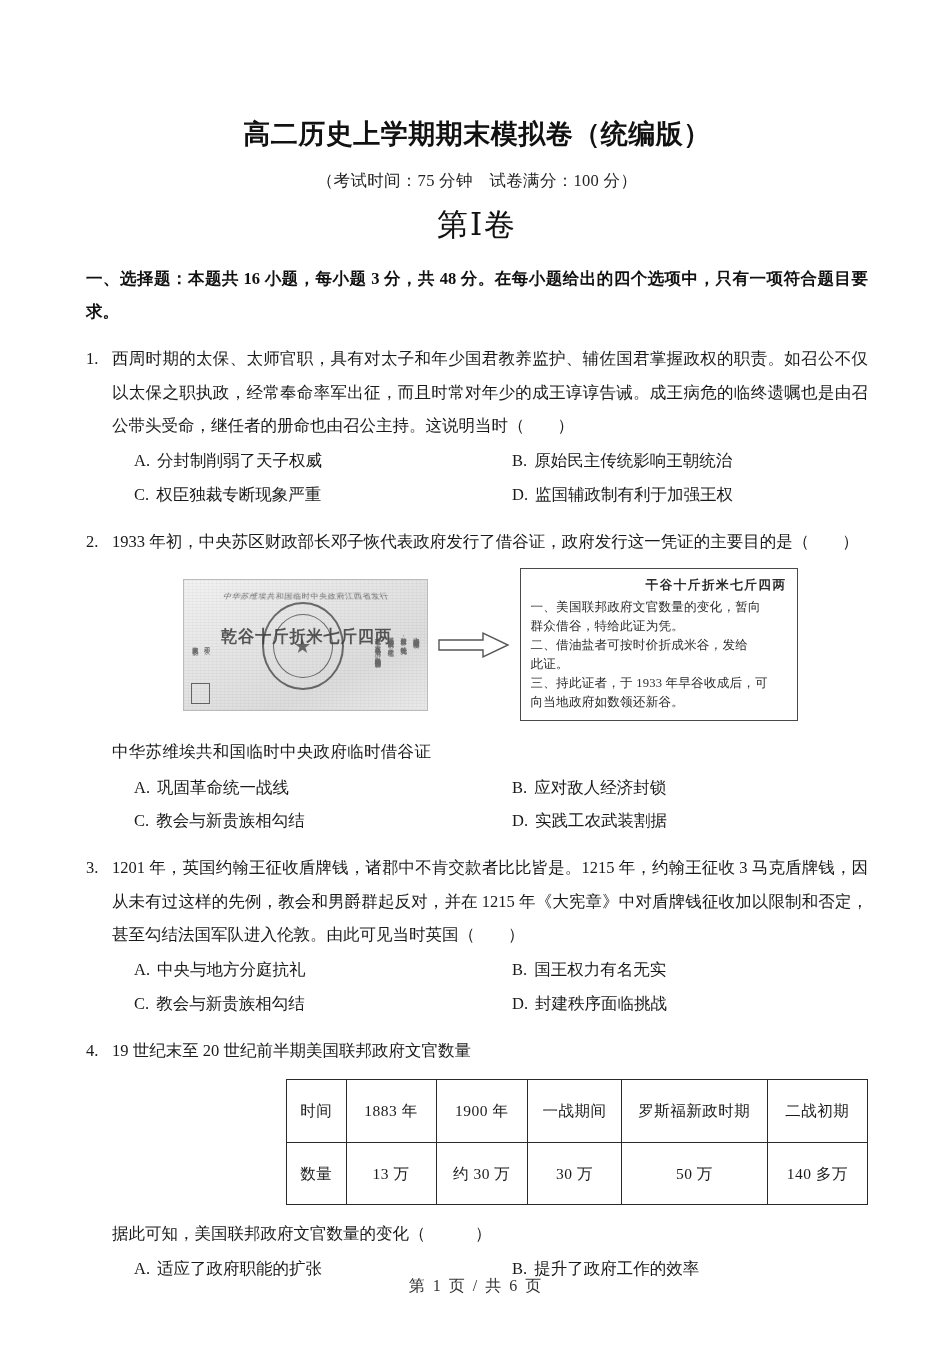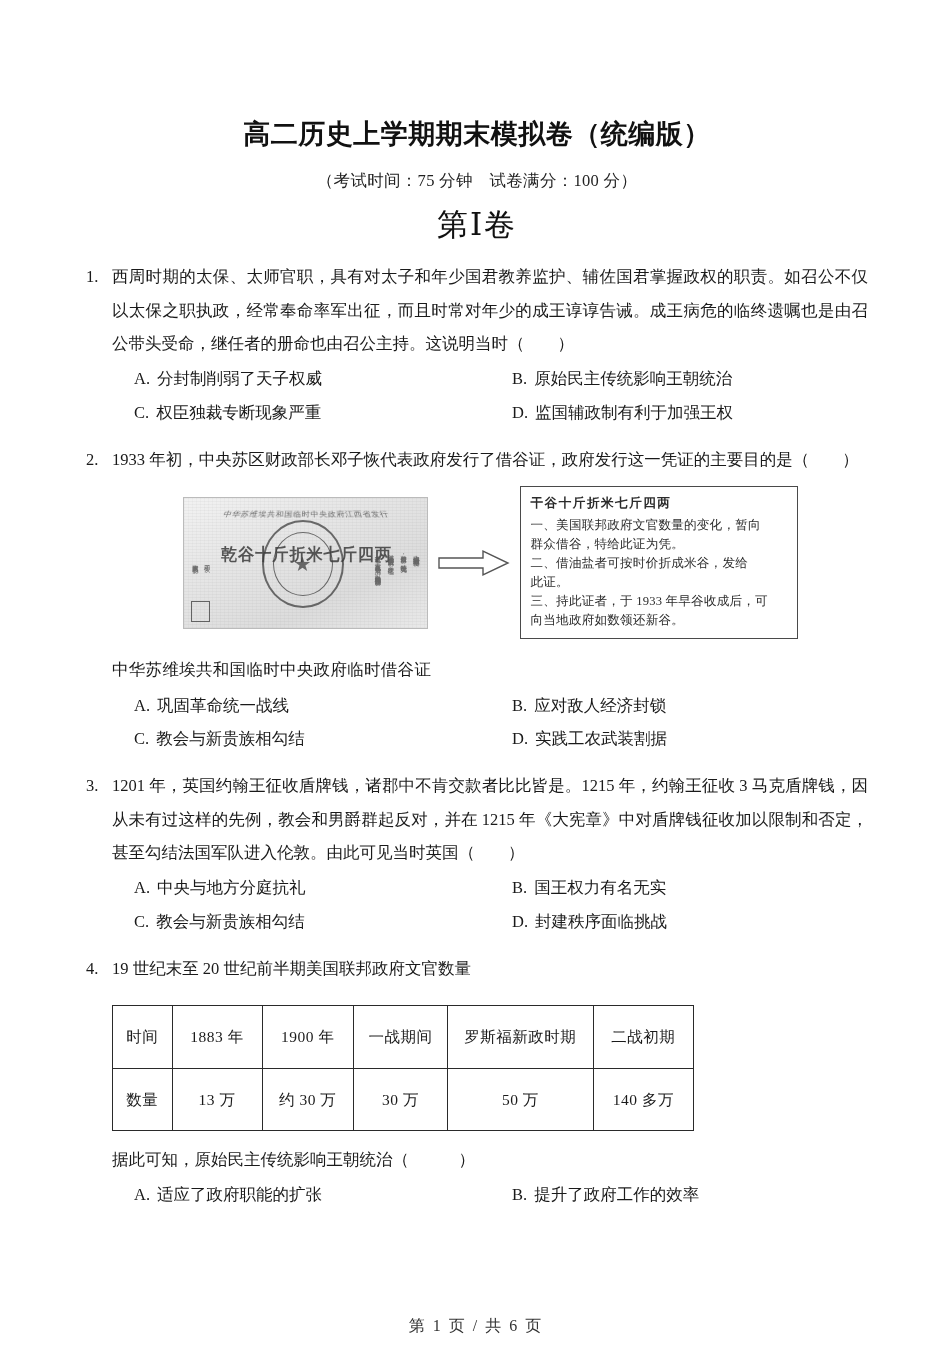--- a/index.html
+++ b/index.html
@@ -222,41 +222,41 @@
     border: 1.3px solid #4a4a4a;
     box-sizing: border-box;
     padding: 7px 10px 8px 10px;
     font-size: 12.6px;
     line-height: 1.52;
     color: #2b2b2b;
     font-family: "Liberation Serif", "DejaVu Serif", serif;
     letter-spacing: .2px;
   }
   .transcript-head {
-    text-align: left;
+    text-align: right;
     font-weight: bold;
     letter-spacing: 1.5px;
     margin-bottom: 2px;
   }
   .transcript-line { text-align: left; }
 
   .figure-caption {
     font-weight: normal;
     font-size: 16.5px;
     margin-top: 14px;
     padding-left: 26px;
     letter-spacing: .3px;
   }
 
   
   .data-table-wrap {
     padding-left: 26px;
-    margin-top: 20px;
-    display: flex;
-    justify-content: flex-start;
+    margin-top: 12px;
+    display: flex;
+    justify-content: flex-end;
   }
   table.data-table {
     border-collapse: collapse;
     font-size: 15.5px;
     width: 582px;
   }
   table.data-table td {
     border: 1.1px solid #2a2a2a;
     text-align: center;
     padding: 15px 4px;
@@ -274,38 +274,39 @@
     padding-left: 26px;
     margin-top: 12px;
     font-size: 16.5px;
     line-height: 2.02;
   }
 
   
   .page-footer {
     position: absolute;
     left: 0;
-    top: 1316px;
+    top: 1276px;
     width: 952px;
     text-align: center;
     font-size: 16px;
     color: #333;
     letter-spacing: 2px;
   }
 </style>
 </head>
 <body>
 
 <div class="page">
   <div class="content">
 
     <div class="doc-title">高二历史上学期期末模拟卷（统编版）</div>
     <div class="doc-subtitle">（考试时间：75 分钟　试卷满分：100 分）</div>
     <div class="volume-heading">第Ⅰ卷</div>
 
+    <div class="section-instruction">一、选择题：本题共 16 小题，每小题 3 分，共 48 分。在每小题给出的四个选项中，只有一项符合题目要求。</div>
 
     <div class="question">
       <div class="q-stem">
         <span class="q-num">1.</span>
         <span>西周时期的太保、太师官职，具有对太子和年少国君教养监护、辅佐国君掌握政权的职责。如召公不仅以太保之职执政，经常奉命率军出征，而且时常对年少的成王谆谆告诫。成王病危的临终遗嘱也是由召公带头受命，继任者的册命也由召公主持。这说明当时（　　）</span>
       </div>
       <div class="options">
         <div class="opt-row">
           <div class="opt">
             <span class="opt-letter">A.</span>
@@ -451,21 +452,21 @@
               <td class="c-1883">13 万</td>
               <td class="c-1900">约 30 万</td>
               <td class="c-ww1">30 万</td>
               <td class="c-nd">50 万</td>
               <td class="c-ww2">140 多万</td>
             </tr>
           </tbody>
         </table>
       </div>
 
-      <div class="q-followup">据此可知，原始民主传统影响王朝统治（　　　）</div>
+      <div class="q-followup">据此可知，美国联邦政府文官数量的变化（　　　）</div>
 
       <div class="options">
         <div class="opt-row">
           <div class="opt">
             <span class="opt-letter">A.</span>
             <span class="opt-text">适应了政府职能的扩张</span>
           </div>
           <div class="opt">
             <span class="opt-letter">B.</span>
             <span class="opt-text">提升了政府工作的效率</span>

